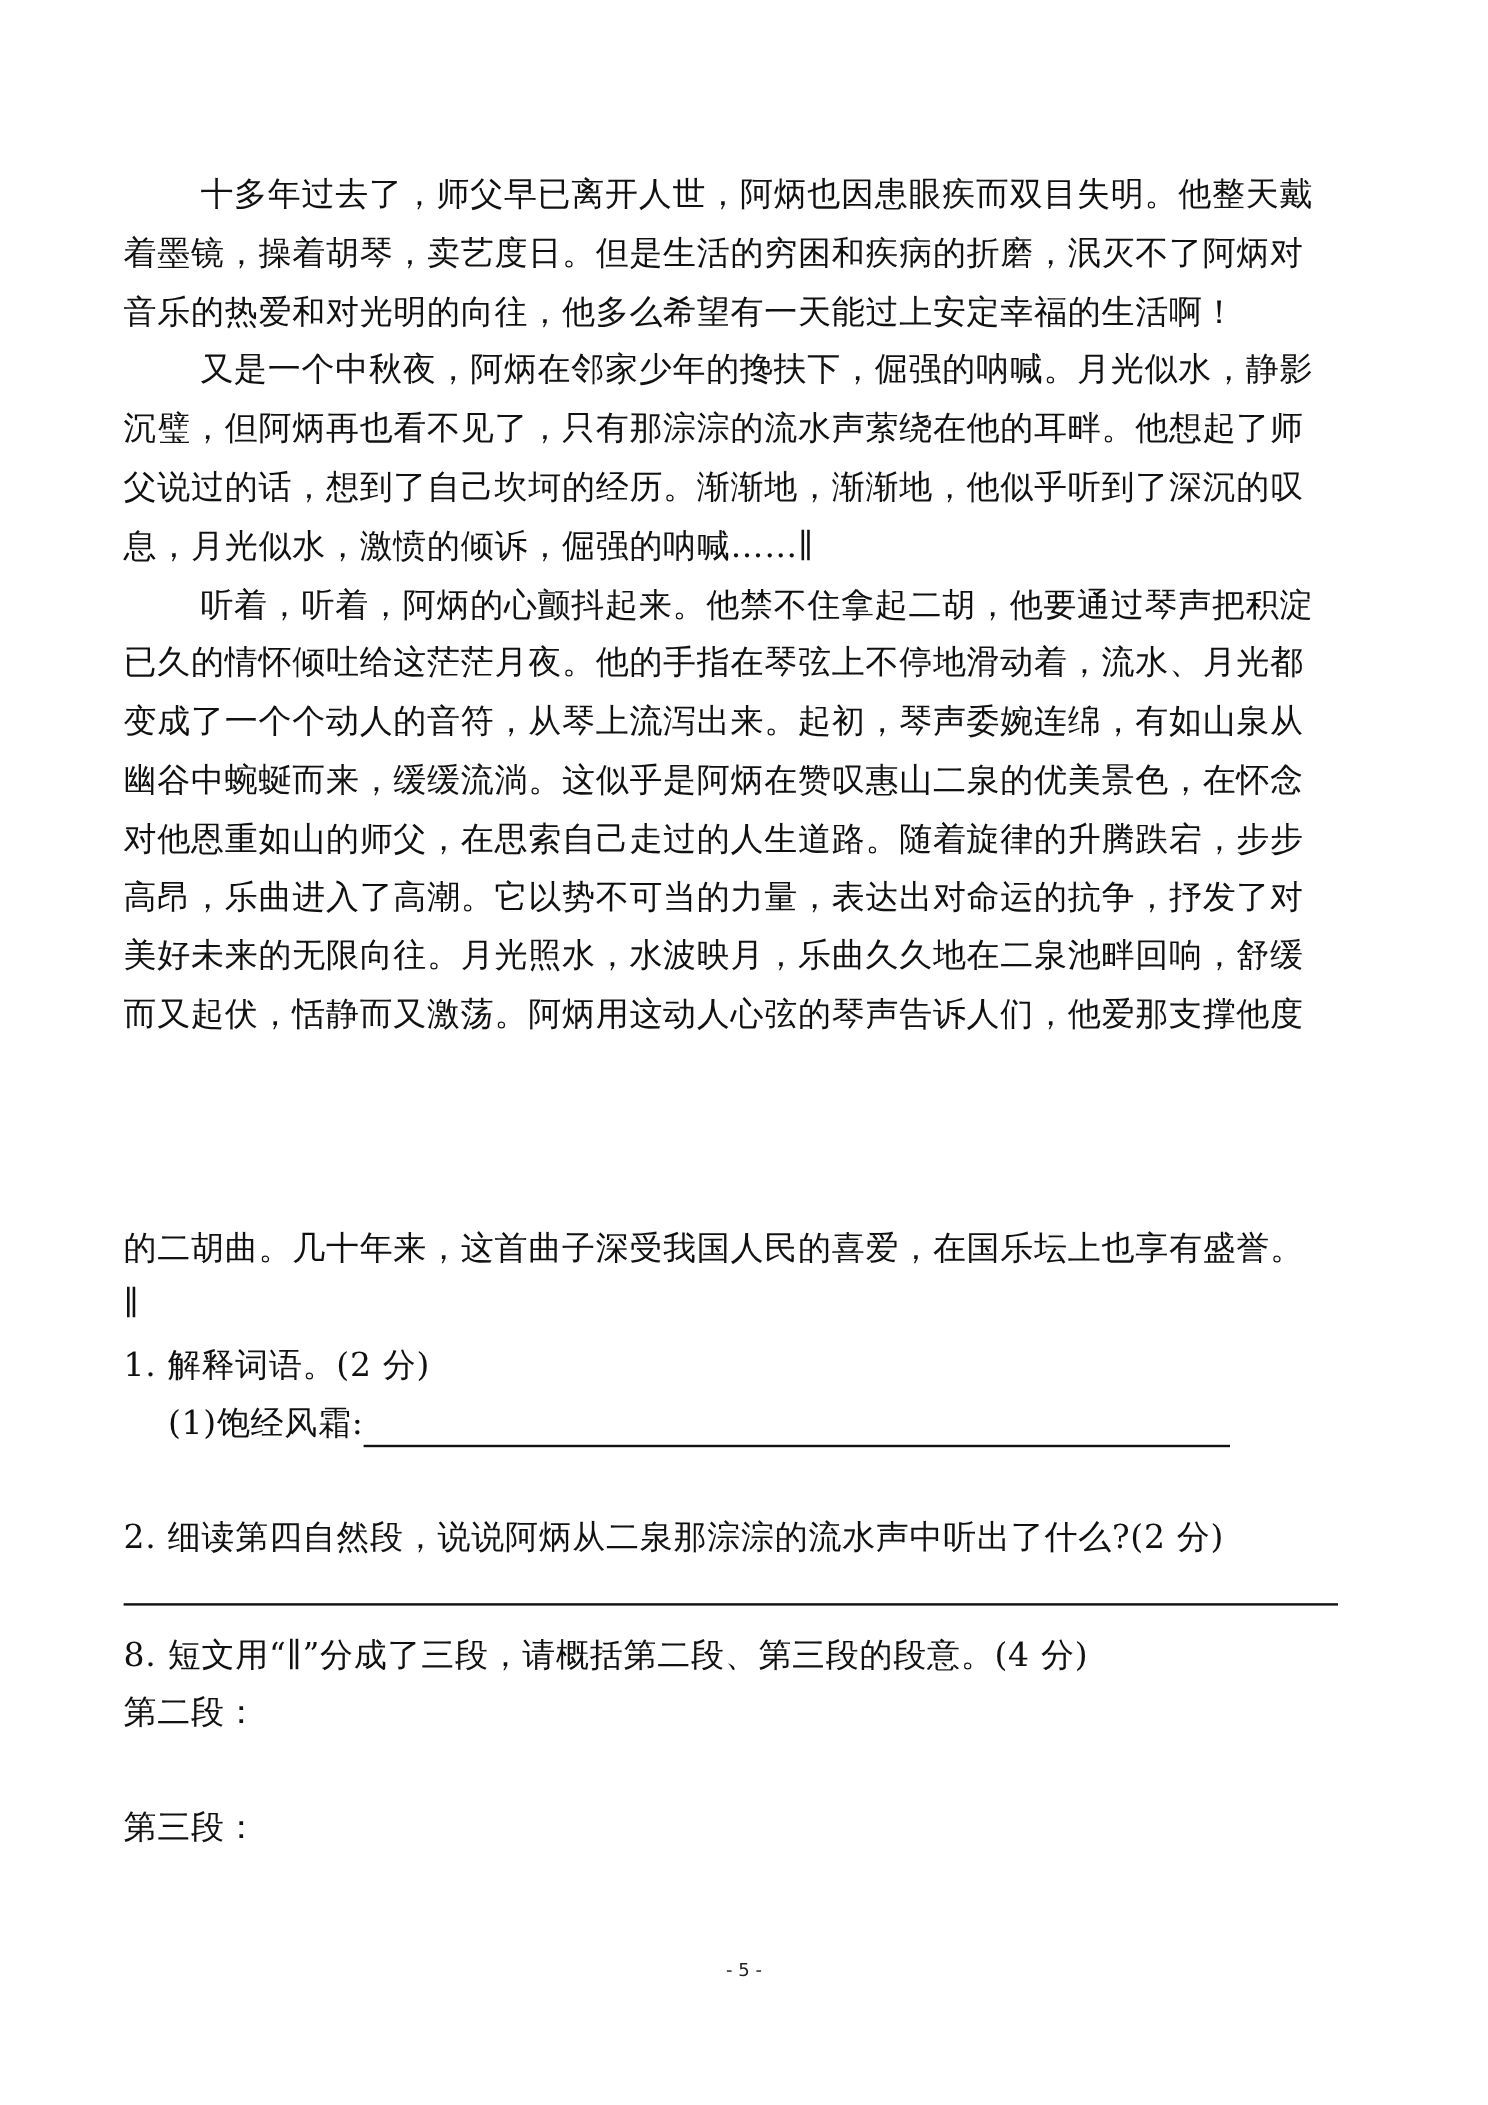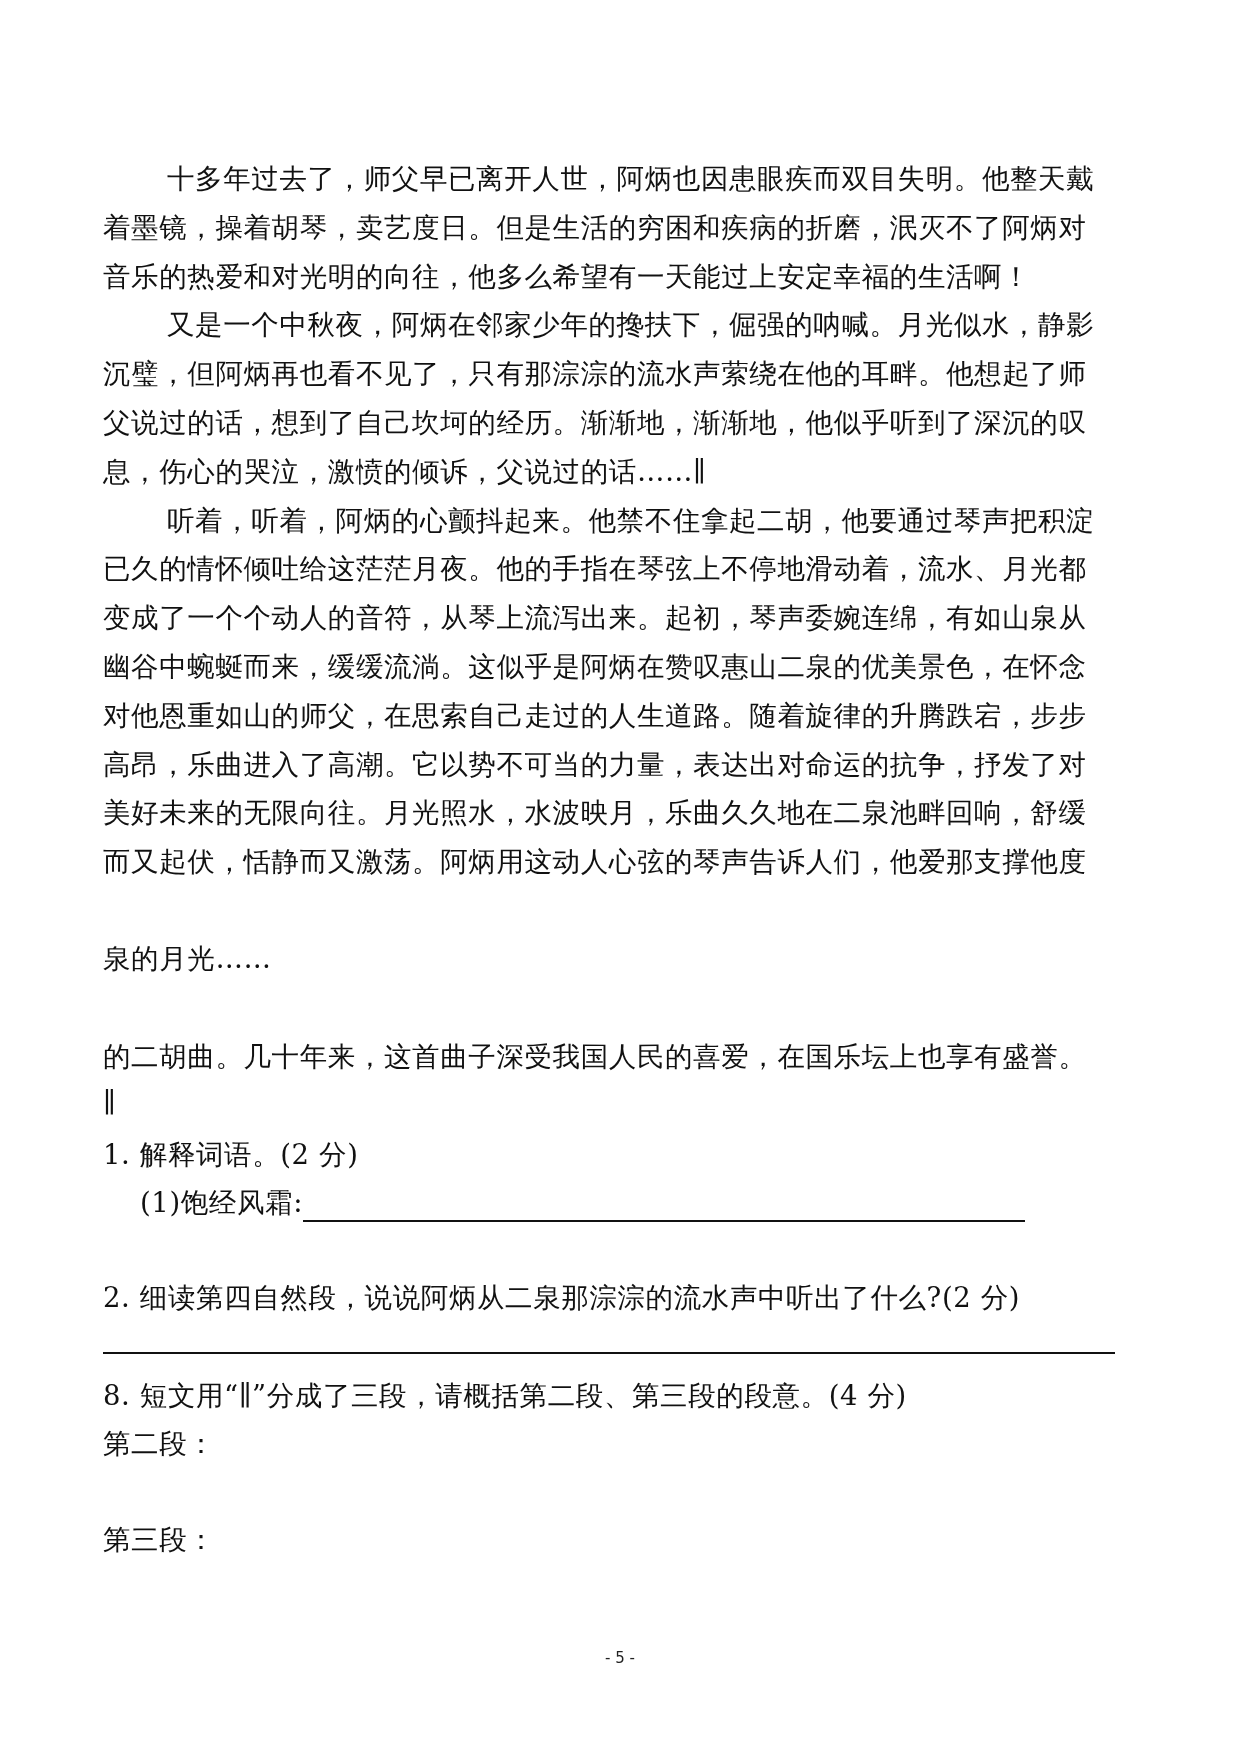--- a/index.html
+++ b/index.html
@@ -1,18 +1,18 @@
 <!DOCTYPE html>
 <html><head>
   <meta charset="utf-8">
   <style>
     html, body { margin: 0; padding: 0; background: #ffffff; }
     body { width: 1240px; height: 1754px; position: relative; overflow: hidden;
            font-family: "DejaVu Serif", "Liberation Serif", serif; color: #111; }
-    .page { position: absolute; left: 0; top: 16px; width: 1240px; height: 1547px; }
+    .page { position: absolute; left: 0; top: 0; width: 1240px; height: 1547px; }
     .line { position: absolute; left: 103px; width: 1015px; font-size: 27.5px; line-height: 40px;
             white-space: nowrap; letter-spacing: 0.6px; }
     .indent { left: 167px; width: 950px; }
     .q-sub { left: 140px; }
     .blank { display: inline-block; border-bottom: 2px solid #111; height: 30px; vertical-align: bottom; }
     .rule { position: absolute; left: 103px; width: 1012px; height: 0; border-top: 2px solid #111; }
     .page-num { position: absolute; top: 1633px; left: 0; width: 1240px; text-align: center;
                 font-family: "DejaVu Sans", sans-serif; font-size: 15px; color: #222; }
   </style>
 </head>
@@ -20,31 +20,30 @@
 
 <div class="page">
 
   <div class="line indent" style="top:142px">十多年过去了，师父早已离开人世，阿炳也因患眼疾而双目失明。他整天戴</div>
   <div class="line" style="top:191px">着墨镜，操着胡琴，卖艺度日。但是生活的穷困和疾病的折磨，泯灭不了阿炳对</div>
   <div class="line" style="top:240px">音乐的热爱和对光明的向往，他多么希望有一天能过上安定幸福的生活啊！</div>
 
   <div class="line indent" style="top:288px">又是一个中秋夜，阿炳在邻家少年的搀扶下，倔强的呐喊。月光似水，静影</div>
   <div class="line" style="top:337px">沉璧，但阿炳再也看不见了，只有那淙淙的流水声萦绕在他的耳畔。他想起了师</div>
   <div class="line" style="top:386px">父说过的话，想到了自己坎坷的经历。渐渐地，渐渐地，他似乎听到了深沉的叹</div>
-  <div class="line" style="top:435px">息，伤心的哭泣，激愤的倾诉，父说过的话……∥</div>
+  <div class="line" style="top:435px">息，月光似水，激愤的倾诉，倔强的呐喊……∥</div>
 
   <div class="line" style="top:532px">已久的情怀倾吐给这茫茫月夜。他的手指在琴弦上不停地滑动着，流水、月光都</div>
   <div class="line indent" style="top:484px">听着，听着，阿炳的心颤抖起来。他禁不住拿起二胡，他要通过琴声把积淀</div>
   <div class="line" style="top:581px">变成了一个个动人的音符，从琴上流泻出来。起初，琴声委婉连绵，有如山泉从</div>
   <div class="line" style="top:630px">幽谷中蜿蜒而来，缓缓流淌。这似乎是阿炳在赞叹惠山二泉的优美景色，在怀念</div>
   <div class="line" style="top:679px">对他恩重如山的师父，在思索自己走过的人生道路。随着旋律的升腾跌宕，步步</div>
   <div class="line" style="top:728px">高昂，乐曲进入了高潮。它以势不可当的力量，表达出对命运的抗争，抒发了对</div>
   <div class="line" style="top:776px">美好未来的无限向往。月光照水，水波映月，乐曲久久地在二泉池畔回响，舒缓</div>
   <div class="line" style="top:825px">而又起伏，恬静而又激荡。阿炳用这动人心弦的琴声告诉人们，他爱那支撑他度</div>
-  <div class="line" style="top:922px">泉的月光……</div>
 
   <div class="line" style="top:1020px">的二胡曲。几十年来，这首曲子深受我国人民的喜爱，在国乐坛上也享有盛誉。</div>
   <div class="line" style="top:1066px">∥</div>
 
   <div class="line" style="top:1118px">1. 解释词语。(2 分)</div>
   <div class="line q-sub" style="top:1166px">
     <span>(1)饱经风霜:</span><span class="blank" style="width:722px"></span>
   </div>
 
   <div class="line" style="top:1261px">2. 细读第四自然段，说说阿炳从二泉那淙淙的流水声中听出了什么?(2 分)</div>

